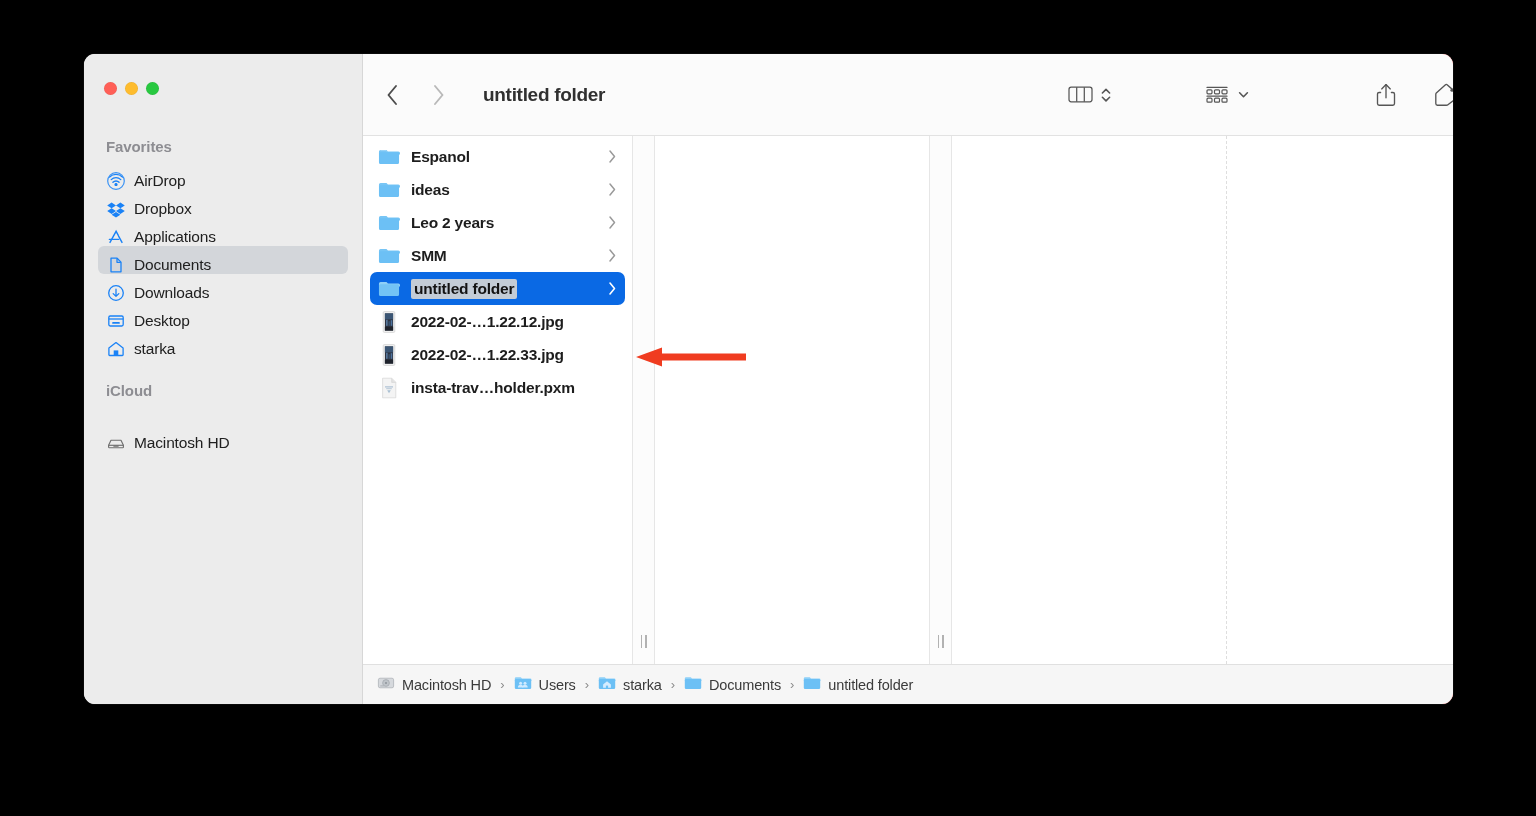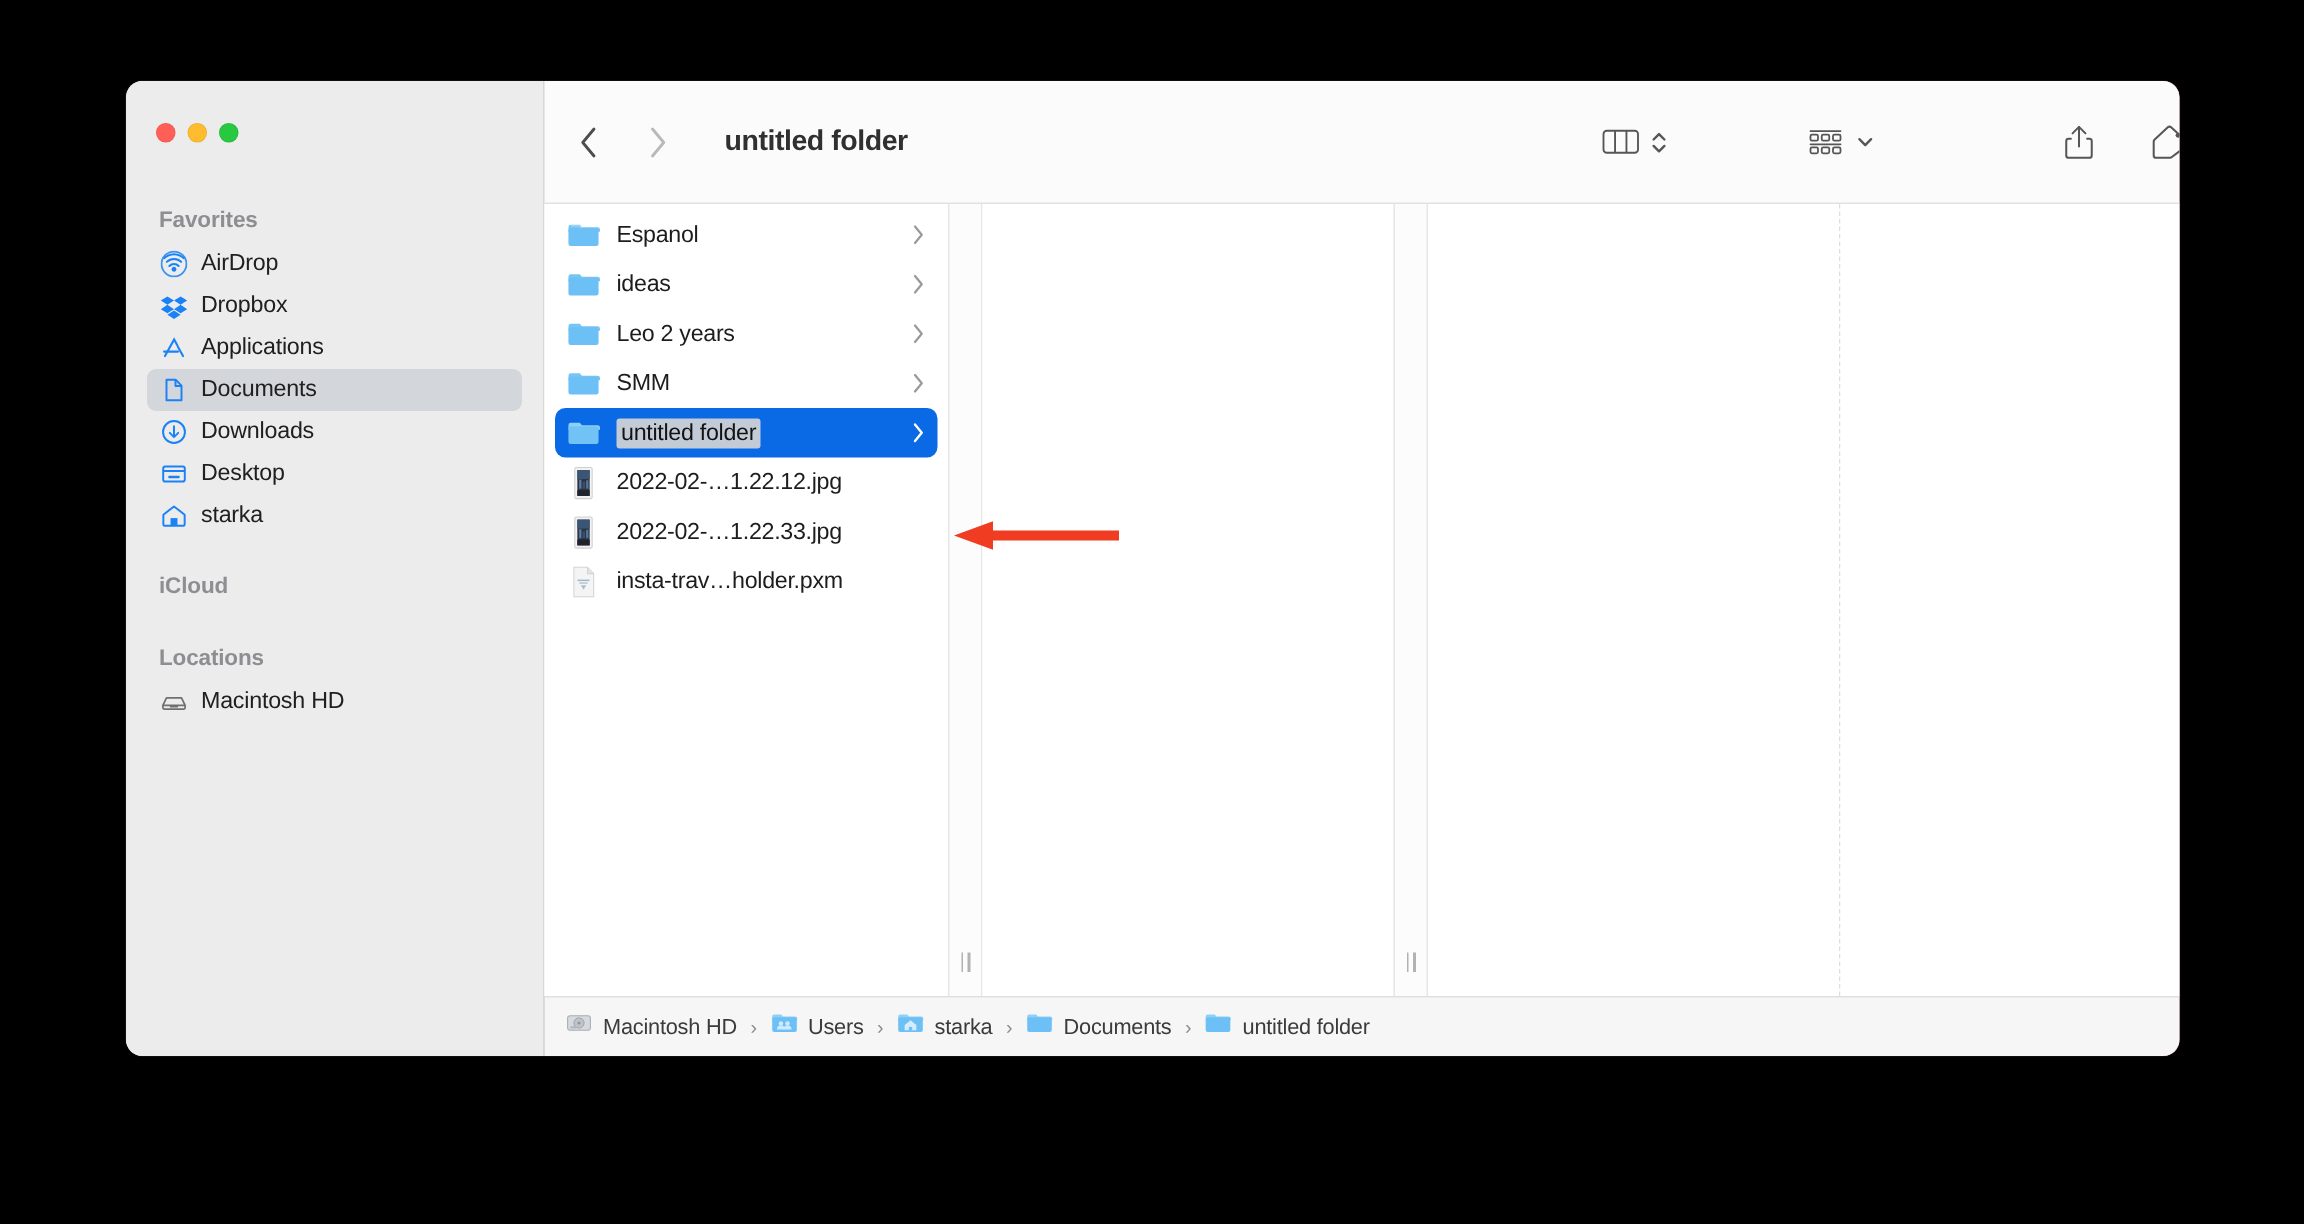--- a/index.html
+++ b/index.html
@@ -73,21 +73,21 @@
     font-weight: bold;
     color: #8d8d92;
     padding: 0 0 0 22px;
     height: 30px;
     line-height: 30px;
     letter-spacing: -0.1px;
   }
 
   .sb-item {
     display: flex;
-    align-items: center;
+    align-items: flex-end;
     height: 28px;
     margin: 0 14px 0 14px;
     padding-left: 8px;
     border-radius: 6px;
     gap: 9px;
     cursor: default;
   }
   .sb-item.selected {
     background: #d3d6da;
   }
@@ -215,20 +215,21 @@
   .row {
     display: flex;
     align-items: center;
     height: 33px;
     margin: 0 7px;
     padding: 0 6px 0 8px;
     border-radius: 7px;
     gap: 11px;
     cursor: default;
     position: relative;
+    font-weight: bold;
   }
   .row.selected { background: #0a69e4; }
   .row-icon { width: 22px; flex: 0 0 22px; height: 22px; display:flex; align-items:center; justify-content:center;}
   .row-label {
     font-size: 15.5px;
     color: #1d1d1d;
     letter-spacing: -0.2px;
     white-space: nowrap;
     flex: 1;
     overflow: hidden;
@@ -371,21 +372,20 @@
           </span>
           <span class="sb-label">starka</span>
         </div>
 
         <div class="sb-gap"></div>
 
         <div class="sb-section-title">iCloud</div>
 
         <div class="sb-gap"></div>
 
-        <div class="sb-section-title">Locations</div>
 
         <div class="sb-item">
           <span class="sb-icon">
             <svg width="18" height="18" viewBox="0 0 18 18" fill="none" stroke="#6f6f6f" stroke-width="1.15" stroke-linejoin="round">
               <path d="M1.6 11.3 4 6.2h10l2.4 5.1v1.6a.8.8 0 0 1-.8.8H2.4a.8.8 0 0 1-.8-.8z"></path>
               <path d="M1.6 11.3h14.8"></path>
               <path d="M6.8 12.1h4.4" stroke-linecap="round"></path>
             </svg>
           </span>
           <span class="sb-label">Macintosh HD</span>

